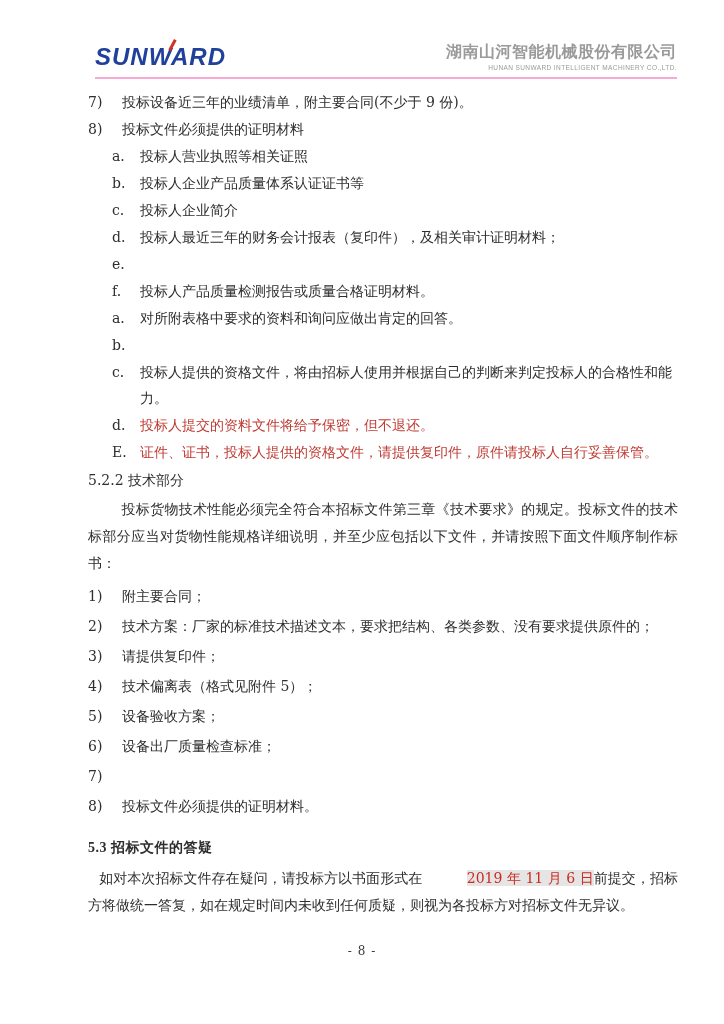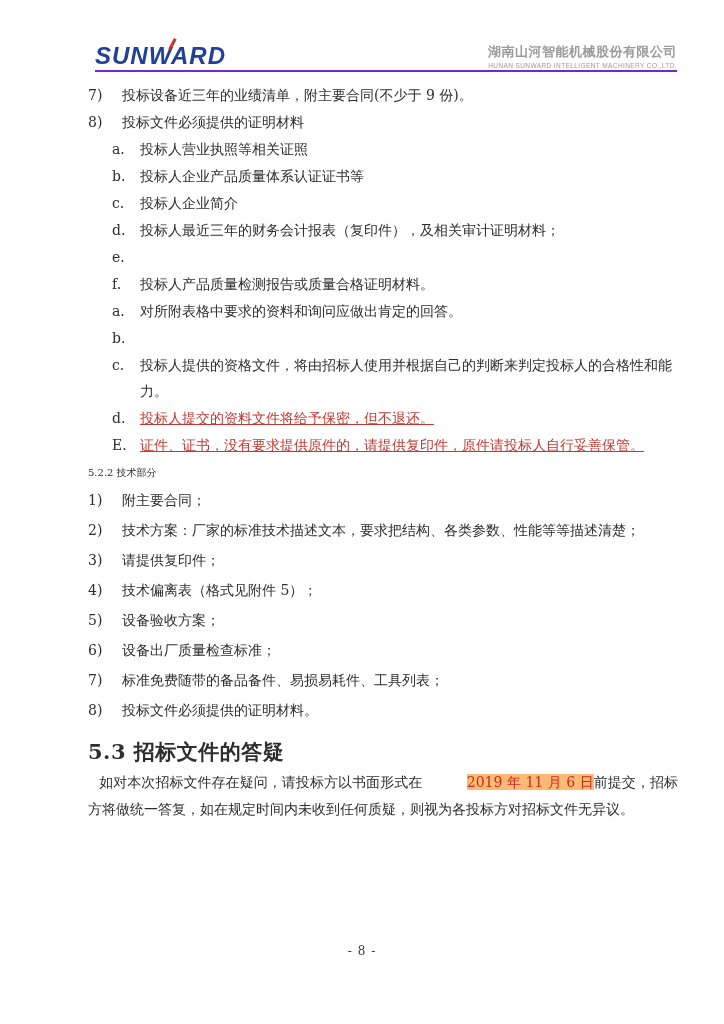--- a/index.html
+++ b/index.html
@@ -9,65 +9,65 @@
     width:724px; height:1024px;
     margin:0 auto;
     background:#ffffff;
     font-family:"DejaVu Serif","Liberation Serif",serif;
     color:#2e2e2e;
     font-size:14px;
     overflow:hidden;
   }
   
   .header {
-    display:flex; justify-content:space-between; align-items:center;
+    display:flex; justify-content:space-between; align-items:flex-end;
     margin:42px 47px 0 95px;
-    padding-bottom:0;
-    border-bottom:2px solid #6d28d9;
+    padding-bottom:6px;
+    border-bottom:2px solid #f9a8d4;
   }
   .logo {
     position:relative;
     font-family:"Liberation Sans","DejaVu Sans",sans-serif;
     font-weight:bold; font-style:italic;
     font-size:24px; letter-spacing:1px;
     color:#20409a;
   }
   .logo-accent {
     position:absolute; top:-4px; left:58%;
     width:3px; height:12px;
     background:#d03126;
     transform:rotate(28deg);
   }
   .company { text-align:right; color:#9a9a9a; }
   .company-cn {
     font-family:"Liberation Sans","DejaVu Sans",sans-serif;
-    font-weight:bold; font-size:13px; letter-spacing:0.5px;
+    font-weight:bold; font-size:16px; letter-spacing:0.5px;
   }
   .company-en {
     font-family:"Liberation Sans","DejaVu Sans",sans-serif;
     font-size:6.5px; letter-spacing:0.4px; margin-top:1px;
   }
   
   .content { padding:10px 46px 0 88px; }
   .row { display:flex; line-height:26px; margin-bottom:1px; }
   .row .num { flex:0 0 34px; }
   .row.l2 { padding-left:24px; }
   .row.l2 .num { flex:0 0 28px; }
   .row.tech { line-height:26px; margin-bottom:4px; }
-  .red { color:#bf3a32;text-decoration:underline; }
+  .red { color:#bf3a32; }
   .note-head {
     color:#bf3a32; line-height:26px; margin:1px 0 1px 0;
     letter-spacing:1px;
   }
-  .h522 { font-size:10px; line-height:28px; }
+  .h522 { font-size:14px; line-height:28px; }
   .para { line-height:27px; text-align:justify; }
   .p522 { text-indent:2.4em; margin:2px 0 6px 0; }
-  .h53 { font-size:21px; font-weight:bold; line-height:30px; margin-top:14px; letter-spacing:0.5px; }
+  .h53 { font-size:14px; font-weight:bold; line-height:30px; margin-top:14px; letter-spacing:0.5px;font-family:Liberation Serif, serif; }
   .p53 { text-indent:0.8em; margin-top:2px; }
-  .hl { background:#fdba74; color:#cc2a1e;margin-left:40px; }
+  .hl { background:#e5e5e5; color:#cc2a1e;margin-left:40px; }
   
   .footer {
     position:absolute; left:0; top:944px; width:100%;
     text-align:center; font-size:12px; color:#3a3a3a; letter-spacing:1px;
   }
 </style>
 </head>
 <body>
 
 <div class="page">
@@ -129,52 +129,52 @@
     <div class="row l2">
       <span class="num">c.</span>
       <span class="txt">投标人提供的资格文件，将由招标人使用并根据自己的判断来判定投标人的合格性和能力。</span>
     </div>
     <div class="row l2">
       <span class="num">d.</span>
       <span class="txt red">投标人提交的资料文件将给予保密，但不退还。</span>
     </div>
     <div class="row l2">
       <span class="num">E.</span>
-      <span class="txt red">证件、证书，没有要求提供原件的，请提供复印件，原件请投标人自行妥善保管。</span>
+      <span class="txt red">证件、证书，投标人提供的资格文件，请提供复印件，原件请投标人自行妥善保管。</span>
     </div>
 
     <div class="h522">5.2.2 技术部分</div>
+    <p class="para p522">投标货物技术性能必须完全符合本招标文件第三章《技术要求》的规定。投标文件的技术标部分应当对货物性能规格详细说明，并至少应包括以下文件，并请按照下面文件顺序制作标书：</p>
 
     <div class="row tech">
       <span class="num">1)</span>
       <span class="txt">附主要合同；</span>
     </div>
     <div class="row tech">
       <span class="num">2)</span>
-      <span class="txt">技术方案：厂家的标准技术描述文本，要求把结构、各类参数、性能等等描述清楚；</span>
+      <span class="txt">技术方案：厂家的标准技术描述文本，要求把结构、各类参数、没有要求提供原件的；</span>
     </div>
     <div class="row tech">
       <span class="num">3)</span>
       <span class="txt">请提供复印件；</span>
     </div>
     <div class="row tech">
       <span class="num">4)</span>
       <span class="txt">技术偏离表（格式见附件 5）；</span>
     </div>
     <div class="row tech">
       <span class="num">5)</span>
       <span class="txt">设备验收方案；</span>
     </div>
     <div class="row tech">
       <span class="num">6)</span>
       <span class="txt">设备出厂质量检查标准；</span>
     </div>
     <div class="row tech">
       <span class="num">7)</span>
-      <span class="txt">标准免费随带的备品备件、易损易耗件、工具列表；</span>
     </div>
     <div class="row tech">
       <span class="num">8)</span>
       <span class="txt">投标文件必须提供的证明材料。</span>
     </div>
 
     <div class="h53">5.3 招标文件的答疑</div>
     <p class="para p53"><span>如对本次招标文件存在疑问，请投标方以书面形式在 </span><span class="hl">2019 年 11 月 6 日</span><span>前提交，招标方将做统一答复，如在规定时间内未收到任何质疑，则视为各投标方对招标文件无异议。</span></p>
 
   </div>

